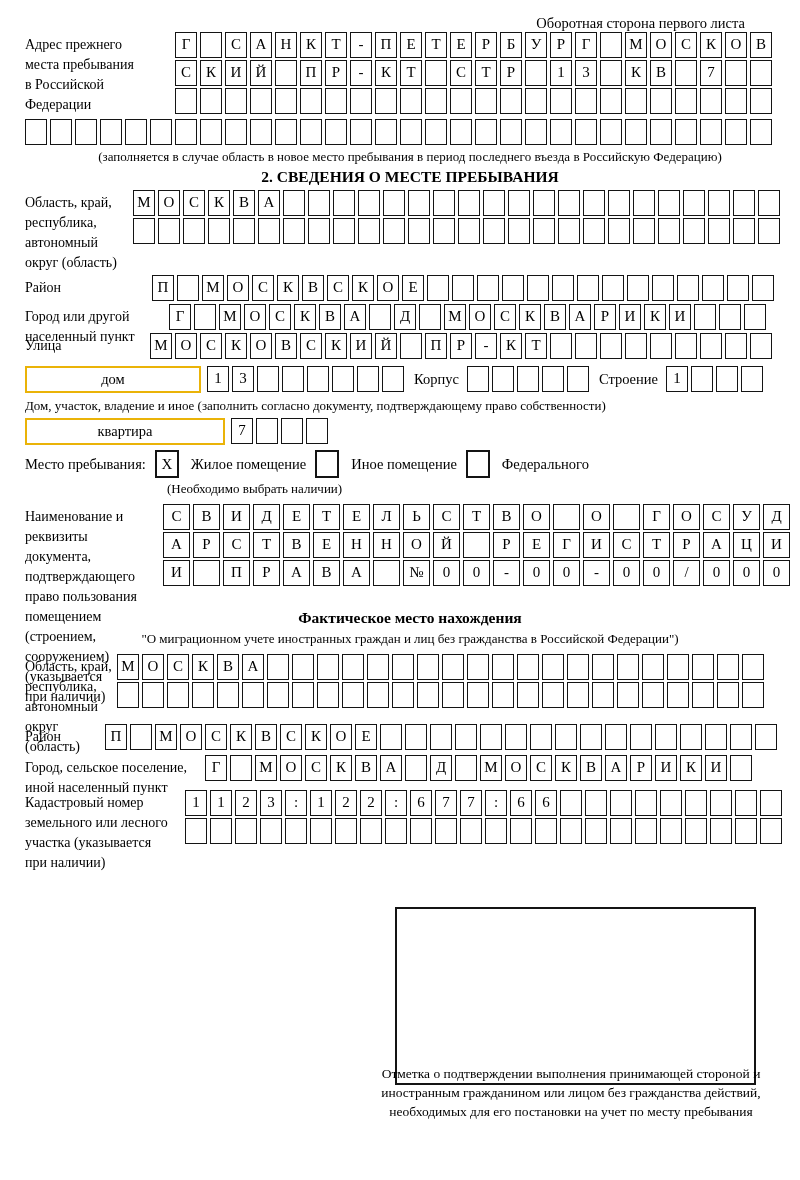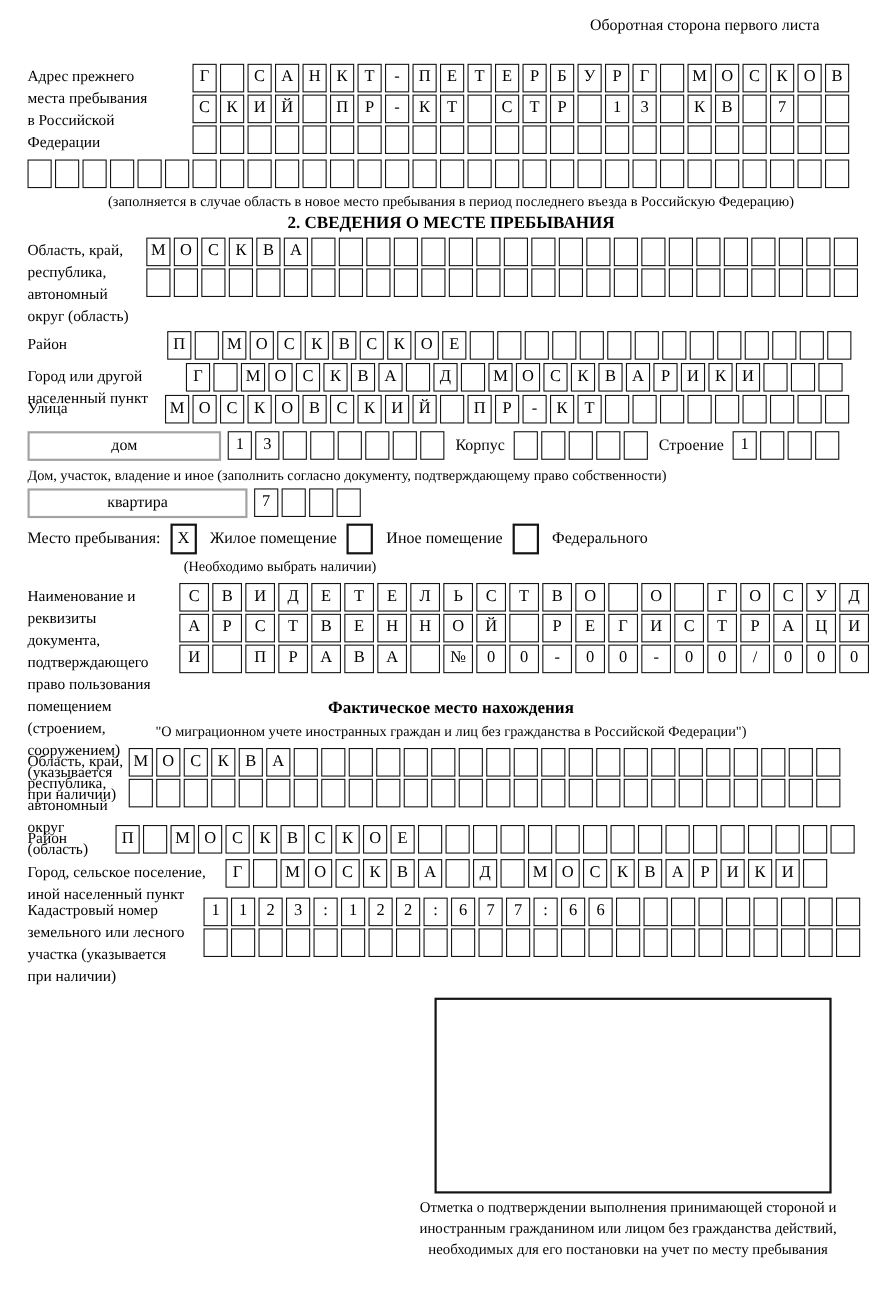--- a/index.html
+++ b/index.html
@@ -33,37 +33,37 @@
     text-align:center;font-size:15px;line-height:23px;
   }
   .wide-cells .cell{width:27px;}
   .fullrow{margin-top:3px;}
 
   .note{font-size:13px;line-height:17px;margin-top:3px;}
   .center{text-align:center;}
   .indent165{padding-left:142px;}
   .sec-title{font-weight:bold;font-size:15.5px;line-height:19px;text-align:center;margin-top:2px;}
   .mt2{margin-top:2px}.mt3{margin-top:3px}.mt4{margin-top:4px}.mt5{margin-top:5px}
-  .mt7{margin-top:7px}.mt9{margin-top:9px}.mt20{margin-top:20px}.mt26{margin-top:26px}
+  .mt7{margin-top:7px}.mt9{margin-top:9px}.mt20{margin-top:20px}.mt26{}
 
   .inline-row{display:flex;align-items:flex-start;}
   .widebox{
     flex:0 0 auto;box-sizing:border-box;height:27px;
-    border:2px solid #a3a3a3;margin-right:6px;
+    border:2px solid #eab308;margin-right:6px;
     display:flex;align-items:center;justify-content:center;
     font-size:14.5px;
   }
   .wb174{width:176px}.wb200{width:200px}
   .inline-label{flex:0 0 auto;font-size:14.5px;line-height:26px;margin:0 8px 0 7px;text-align:right;}
 
   .stay{display:flex;align-items:center;font-size:14.5px;}
   .stay .cell.check{width:24px;height:28px;border-width:2px;line-height:24px;margin:0 12px 0 9px;font-size:15px;}
 
   .stamp-box{position:absolute;left:395px;top:907px;width:357px;height:174px;border:2.5px solid #141414;background:#fff;}
-  .stamp-note{position:absolute;left:368px;top:1088px;width:406px;text-align:center;font-size:13.5px;line-height:19px;}
+  .stamp-note{position:absolute;left:368px;top:1064px;width:406px;text-align:center;font-size:13.5px;line-height:19px;}
 </style>
 </head>
 <body>
 
 <div class="page">
 
   <div class="header-note">Оборотная сторона первого листа</div>
 
   <div class="field mt26">
     <div class="label w150">Адрес прежнего

